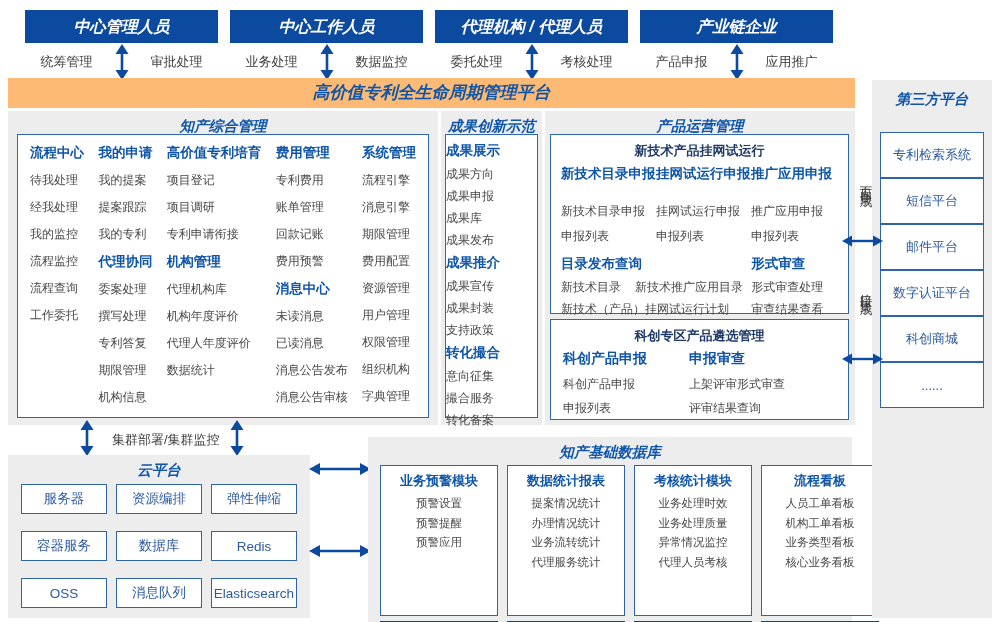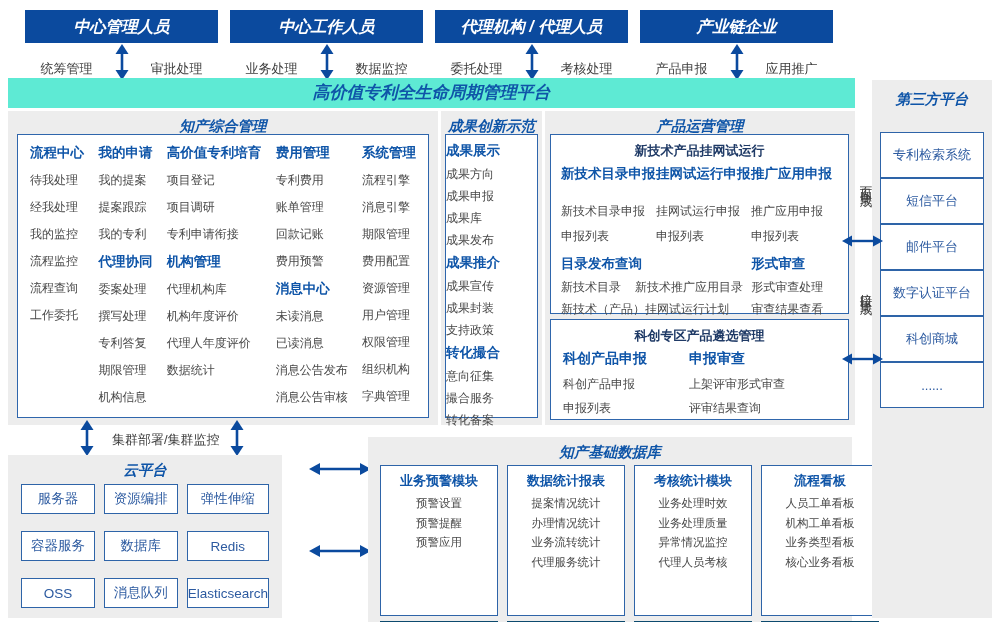--- a/index.html
+++ b/index.html
@@ -10,26 +10,26 @@
              font-size:14.5px;line-height:23px;white-space:nowrap;}
   .wbox{position:absolute;background:#fff;border:1px solid #2f66ac;}
   .hd{font-weight:bold;color:#0f55a8;font-size:13.5px;white-space:nowrap;}
   .it{color:#484848;font-size:12px;white-space:nowrap;}
 
   
   #actors{position:absolute;left:25px;top:10px;width:808px;display:flex;gap:12px;}
   .actor{width:193px;position:relative;}
   .actor-bar{height:33px;line-height:33px;background:#0b4a9e;color:#fff;font-weight:bold;
              font-style:italic;font-size:16px;text-align:center;white-space:nowrap;}
-  .actor-labels{display:flex;justify-content:center;gap:58px;margin-top:17px;
+  .actor-labels{display:flex;justify-content:center;gap:58px;margin-top:10px;
                 font-size:13px;color:#3d3d3d;white-space:nowrap;}
   .actor-varrow{position:absolute;left:50%;margin-left:-7px;top:34px;}
 
   
-  #strip{position:absolute;left:8px;top:78px;width:847px;height:30px;background:#5eead4;}
+  #strip{position:absolute;left:8px;top:78px;width:847px;height:30px;background:#fdba74;}
   #strip .t{line-height:30px;text-align:center;font-weight:bold;font-style:italic;
             color:#0f55a8;font-size:17px;}
 
   
   #panel-ip{left:8px;top:111px;width:430px;height:314px;}
   #panel-innov{left:441px;top:111px;width:101px;height:314px;}
   #panel-prod{left:545px;top:111px;width:310px;height:314px;}
 
   .ip-box{left:9px;right:9px;top:23px;bottom:7px;padding:9px 12px 0;display:flex;
           justify-content:space-between;}
@@ -61,21 +61,21 @@
   .bcol{margin-right:42px;}
   .bcol .hd{font-size:14px;margin-bottom:8px;}
   .bcol .it{margin-bottom:7px;}
   #boxB .prow{justify-content:flex-start;padding-left:12px;}
 
   
   #cluster-label{position:absolute;left:112px;top:431px;font-size:13px;color:#3d3d3d;}
   .cluster-arrow{position:absolute;top:420px;}
 
   
-  #panel-cloud{left:8px;top:455px;width:274px;height:163px;}
+  #panel-cloud{left:8px;top:455px;width:302px;height:163px;}
   #cloud-grid{position:absolute;left:13px;right:13px;top:29px;bottom:10px;display:grid;
               grid-template-columns:repeat(3,1fr);grid-template-rows:repeat(3,1fr);gap:17px 9px;}
   .cloud-box{background:#fff;border:1.5px solid #2e64a8;display:flex;align-items:center;
              justify-content:center;font-size:13.5px;color:#2c5aa0;white-space:nowrap;}
   .panel>.sec-title{margin-top:4px;}
 
   
   #panel-data{left:368px;top:437px;width:484px;height:218px;}
   #data-cols{position:absolute;left:12px;right:12px;top:28px;bottom:9px;display:flex;gap:9px;border-radius:8px;}
   .mod{flex:1;display:flex;flex-direction:column;}

